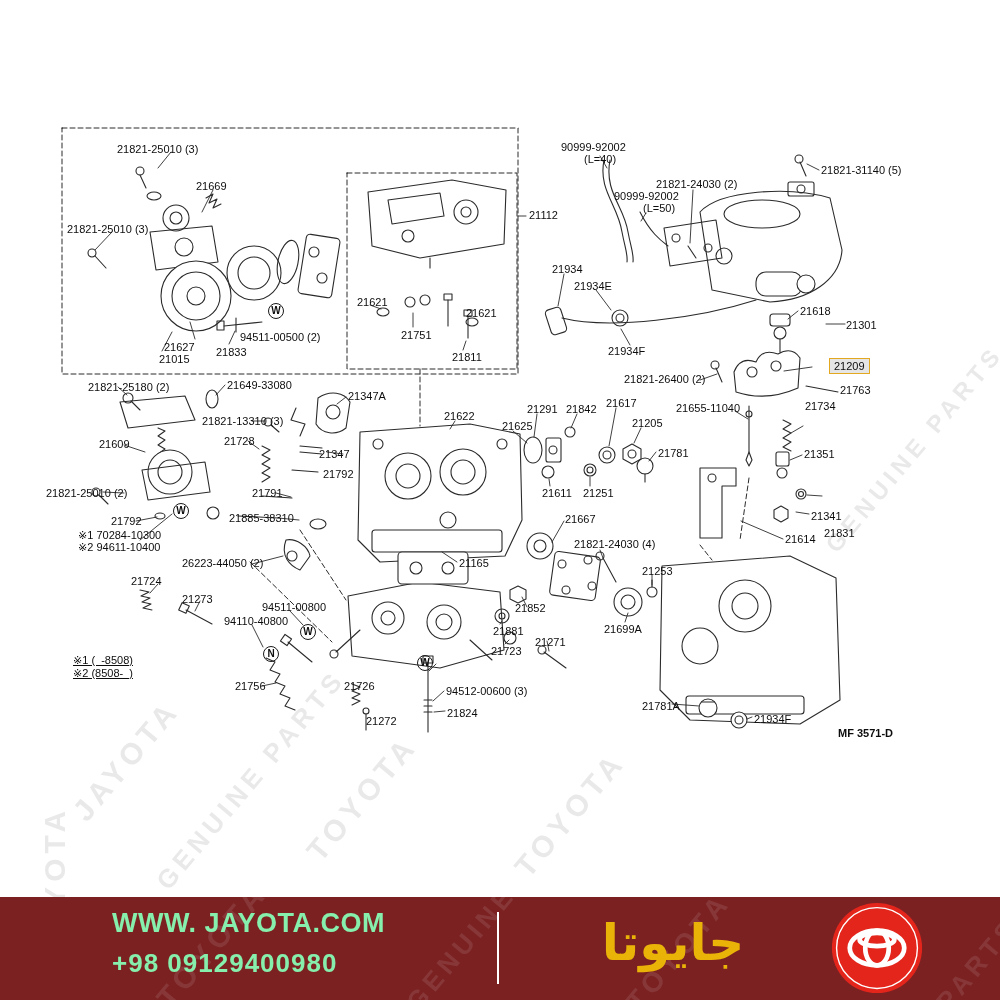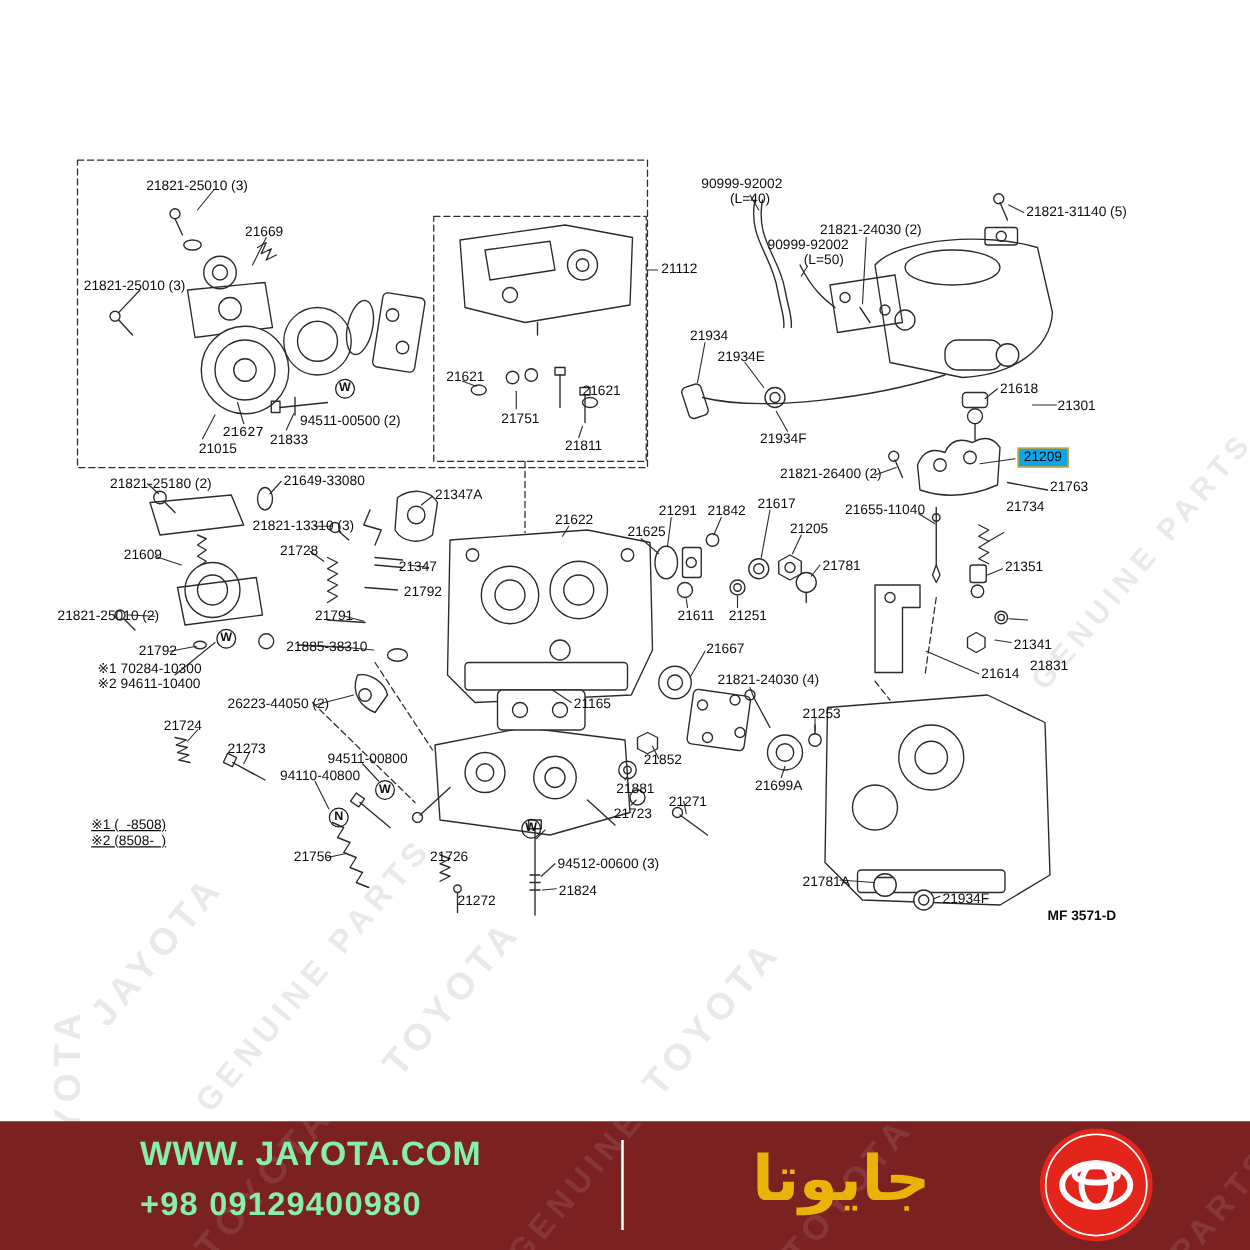--- a/index.html
+++ b/index.html
@@ -14,21 +14,21 @@
   .art .leader *{ stroke-width:0.9; }
   .art .wf{ fill:#ffffff; }
   .wm-layer{ position:absolute; left:0; top:0; width:100%; height:100%; pointer-events:none; z-index:2; }
   .wm{ position:absolute; font-weight:bold; letter-spacing:5px; white-space:nowrap;
        color:rgba(110,110,110,0.15); transform-origin:left top; }
   .labels-layer{ position:absolute; left:0; top:0; width:100%; height:100%; z-index:3; }
   .part-label{
     position:absolute; font-size:11px; line-height:12px; color:#0d0d0d; white-space:pre;
     font-family:"Liberation Sans","DejaVu Sans",sans-serif;
   }
-  .part-label.highlight{ background:#0ea5e9; padding:2px 5px 2px; box-shadow:inset 0 0 0 1px #e3a81f; }
+  .part-label.highlight{ background:#e5e5e5; padding:2px 5px 2px; box-shadow:inset 0 0 0 1px #e3a81f;margin-left:15px; }
   .part-label.circled{
     width:16px; height:16px; border:1.3px solid #1a1a1a; border-radius:50%;
     text-align:center; line-height:13px; font-size:10px; font-weight:bold;
   }
   .part-label.underline{ text-decoration:underline; }
   .drawing-ref{ position:absolute; left:838px; top:727px; font-size:11px; font-weight:bold; color:#0d0d0d; z-index:3; }
   .footer{ position:absolute; left:0; top:897px; width:1000px; height:103px; background:#7B2122; z-index:4; overflow:hidden; }
   .footer .wm{ color:rgba(255,255,255,0.10); }
   .footer-text{ position:absolute; left:112px; top:11px; color:#86efac; z-index:2; }
   .website{ font-size:27px; font-weight:bold; letter-spacing:0.5px; }
@@ -348,21 +348,21 @@
       <span class="wm" style="left: 66px; top: 806px; font-size: 30px; transform: rotate(-50deg);">JAYOTA</span>
       <span class="wm" style="left: 150px; top: 876px; font-size: 26px; transform: rotate(-50deg);">GENUINE PARTS</span>
       <span class="wm" style="left: 300px; top: 846px; font-size: 30px; transform: rotate(-50deg);">TOYOTA</span>
       <span class="wm" style="left: 508px; top: 862px; font-size: 30px; transform: rotate(-50deg);">TOYOTA</span>
       <span class="wm" style="left: 820px; top: 540px; font-size: 24px; transform: rotate(-50deg);">GENUINE PARTS</span>
     </div>
   <div class="labels-layer">
       <span class="part-label" style="left: 117px; top: 143px;">21821-25010 (3)</span>
       <span class="part-label" style="left: 196px; top: 180px;">21669</span>
       <span class="part-label" style="left: 67px; top: 223px;">21821-25010 (3)</span>
-      <span class="part-label" style="left: 178px; top: 341px; font-family: Liberation Mono, monospace;">21627</span>
+      <span class="part-label" style="left: 164px; top: 341px;">21627</span>
       <span class="part-label" style="left: 159px; top: 353px;">21015</span>
       <span class="part-label" style="left: 216px; top: 346px;">21833</span>
       <span class="part-label" style="left: 240px; top: 331px;">94511-00500 (2)</span>
       <span class="part-label circled" style="left: 268px; top: 303px;">W</span>
       <span class="part-label" style="left: 357px; top: 296px;">21621</span>
       <span class="part-label" style="left: 401px; top: 329px;">21751</span>
       <span class="part-label" style="left: 466px; top: 307px;">21621</span>
       <span class="part-label" style="left: 452px; top: 351px;">21811</span>
       <span class="part-label" style="left: 529px; top: 209px;">21112</span>
       <span class="part-label" style="left: 561px; top: 141px;">90999-92002</span>

